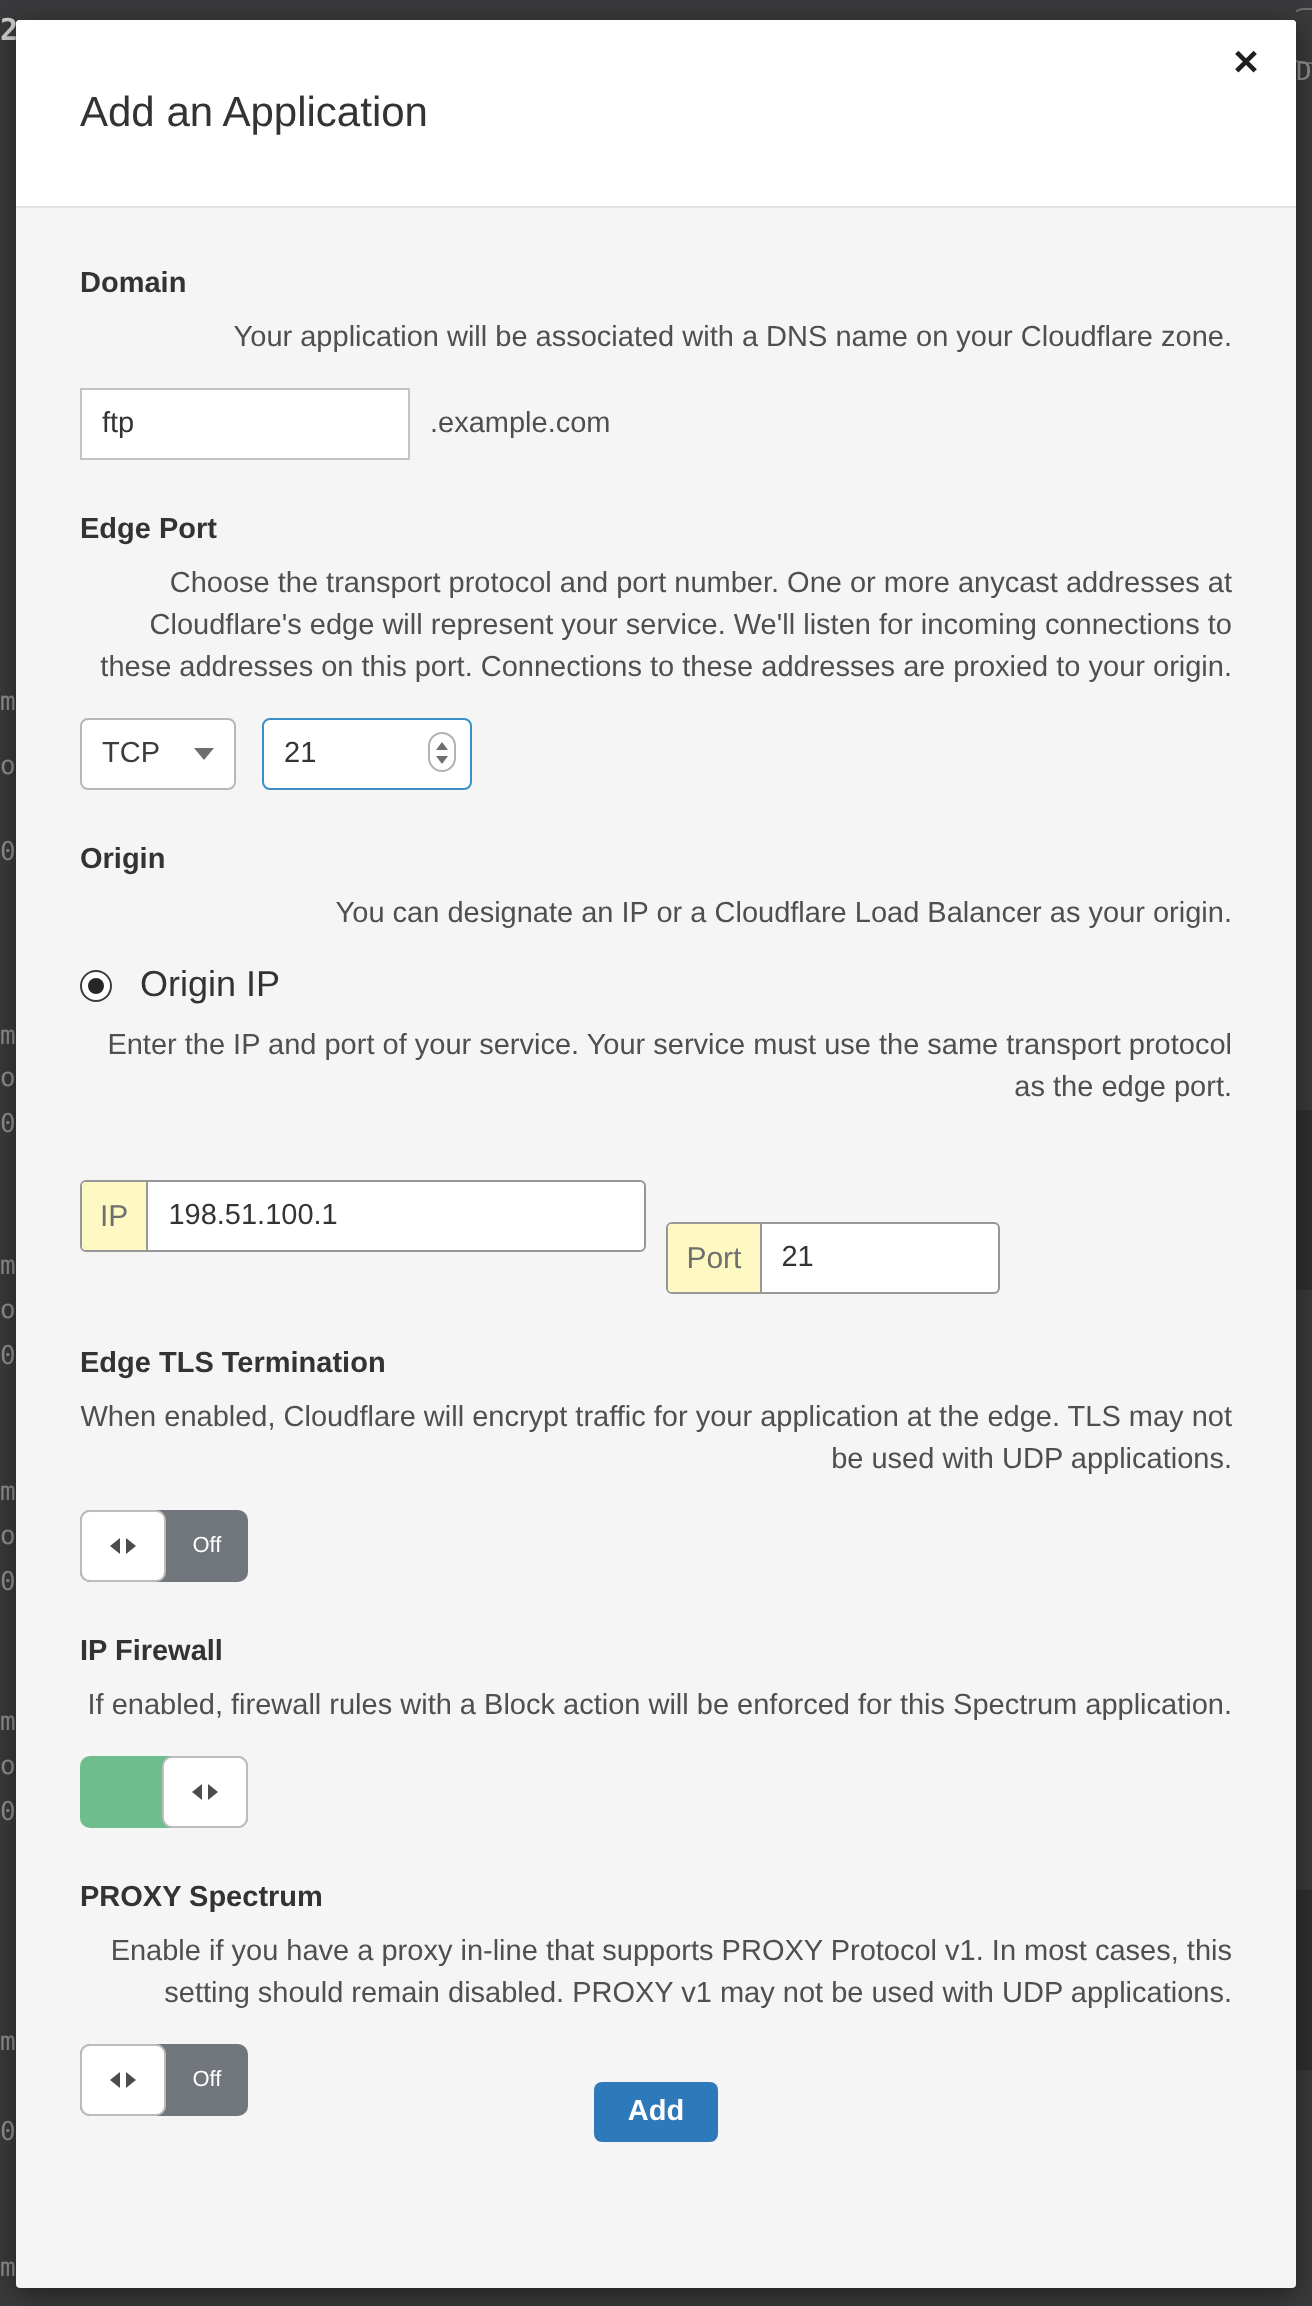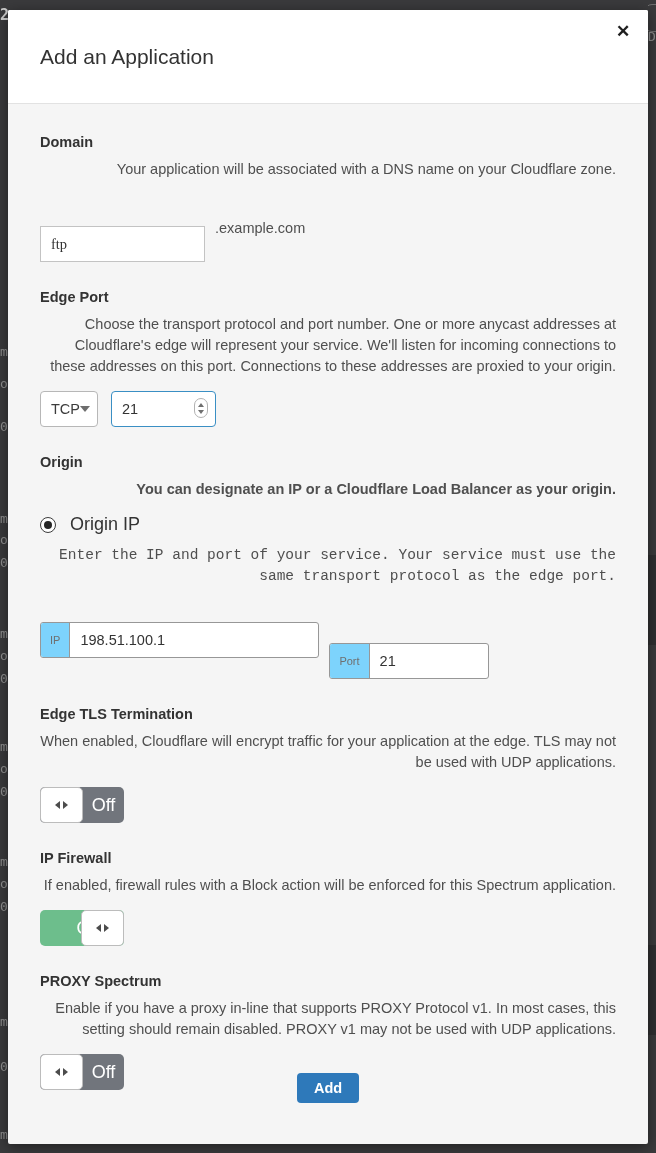--- a/index.html
+++ b/index.html
@@ -45,29 +45,29 @@
   }
   .modal-body{padding:30px 32px 0;}
   
   .section{margin-bottom:27px;}
   .sec-h{font-size:14.5px;font-weight:bold;color:#333;margin:0 0 9px;}
   .sec-p{font-size:14.5px;color:#4f4f4f;line-height:21px;margin:0 0 14px;max-width:576px;text-align:right;}
   
   .text-input{
     height:36px;border:1px solid #c3c3c3;border-radius:0;background:#fff;
     font-size:14.5px;color:#333;padding:0 10px;box-sizing:border-box;
-    font-family:Liberation Serif, serif;outline:none;margin-top:32px;
+    font-family:Liberation Sans, sans-serif;outline:none;
   }
   .domain-row{display:flex;align-items:center;}
   .domain-input{width:165px;}
   .zone-suffix{margin-left:10px;font-size:14.5px;color:#4f4f4f;}
   
   .port-row{display:flex;align-items:center;}
   .select{
-    width:58px;height:36px;box-sizing:border-box;background:#fff;
+    width:78px;height:36px;box-sizing:border-box;background:#fff;
     border:1px solid #b7b7b7;border-radius:4px;display:flex;
     align-items:center;justify-content:space-between;padding:0 10px;cursor:pointer;
   }
   .select-value{font-size:14.5px;color:#3c3c3c;}
   .caret-down{
     width:0;height:0;border-left:5px solid transparent;
     border-right:5px solid transparent;border-top:6px solid #6e6e6e;
   }
   .num-wrap{position:relative;margin-left:13px;}
   .num-input{
@@ -88,30 +88,30 @@
     width:16px;height:16px;border-radius:50%;box-sizing:border-box;
     border:1.5px solid #3c3c3c;position:relative;background:#fff;flex:0 0 16px;
   }
   .radio.checked::after{
     content:"";position:absolute;left:3px;top:3px;right:3px;bottom:3px;
     background:#262626;border-radius:50%;
   }
   .radio.disabled{border-color:#d3d3d3;}
   .radio-label{margin-left:14px;font-size:18px;color:#333;}
   .radio-row.disabled .radio-label{color:#bdbdbd;}
-  .ip-desc{margin-top:10px;font-family:Liberation Mono, monospace;}
+  .ip-desc{margin-top:10px;}
   
   .group-row{display:flex;align-items:center;}
   .input-group{
     display:flex;height:36px;box-sizing:border-box;background:#fff;
     border:1px solid #979797;border-radius:3px;overflow:hidden;
   }
   .addon{
-    background:#7dd3fc;border-right:1px solid #979797;display:flex;
-    align-items:center;padding:0 9px;color:#6f6f6f;font-size:11px;
+    background:#fef9c3;border-right:1px solid #979797;display:flex;
+    align-items:center;padding:0 9px;color:#6f6f6f;font-size:15px;
   }
   .group-input{
     border:none;outline:none;font-size:14.5px;color:#333;padding:0 10px;
     font-family:"Liberation Sans", sans-serif;background:transparent;
   }
   .ip-input{width:228px;}
   .portfield-input{width:98px;}
   .group-gap{margin-left:10px;margin-top:42px;}
   
   .toggle{
@@ -123,21 +123,21 @@
     position:absolute;top:0;width:43px;height:36px;box-sizing:border-box;
     background:#fff;border:1px solid #bcbcbc;border-radius:5px;
     display:flex;align-items:center;justify-content:center;gap:3px;
   }
   .toggle.off .toggle-handle{left:0;}
   .toggle.on .toggle-handle{right:0;}
   .arr-left{width:0;height:0;border-top:4px solid transparent;border-bottom:4px solid transparent;border-right:5px solid #4c4c4c;}
   .arr-right{width:0;height:0;border-top:4px solid transparent;border-bottom:4px solid transparent;border-left:5px solid #4c4c4c;}
   .toggle-state{
     position:absolute;top:0;width:41px;height:36px;display:flex;
-    align-items:center;justify-content:center;color:#fff;font-size:18px;
+    align-items:center;justify-content:center;color:#fff;font-size:11px;
   }
   .toggle.off .toggle-state{right:0;}
   .toggle.on .toggle-state{left:0;margin-left:28px;}
   
   .footer{display:flex;justify-content:center;padding:0 32px;margin-top:-17px;}
   .add-btn{
     background:#2e79ba;color:#fff;font-size:14.5px;font-weight:bold;
     border:none;border-radius:4px;padding:7px 17px;cursor:pointer;
     font-family:"Liberation Sans", sans-serif;
   }
@@ -204,21 +204,21 @@
           <div class="stepper">
             <span class="tri-up"></span>
             <span class="tri-down"></span>
           </div>
         </div>
       </div>
     </div>
 
     <div class="section">
       <h3 class="sec-h">Origin</h3>
-      <p class="sec-p" style="font-weight:bold;">You can designate an IP or a Cloudflare Load Balancer as your origin.</p>
+      <p class="sec-p" style="">You can designate an IP or a Cloudflare Load Balancer as your origin.</p>
 
       <div class="radio-row">
         <span class="radio checked"></span>
         <span class="radio-label">Origin IP</span>
       </div>
 
       <p class="sec-p ip-desc">Enter the IP and port of your service. Your service must use the same transport protocol as the edge port.</p>
 
       <div class="group-row">
         <div class="input-group">

